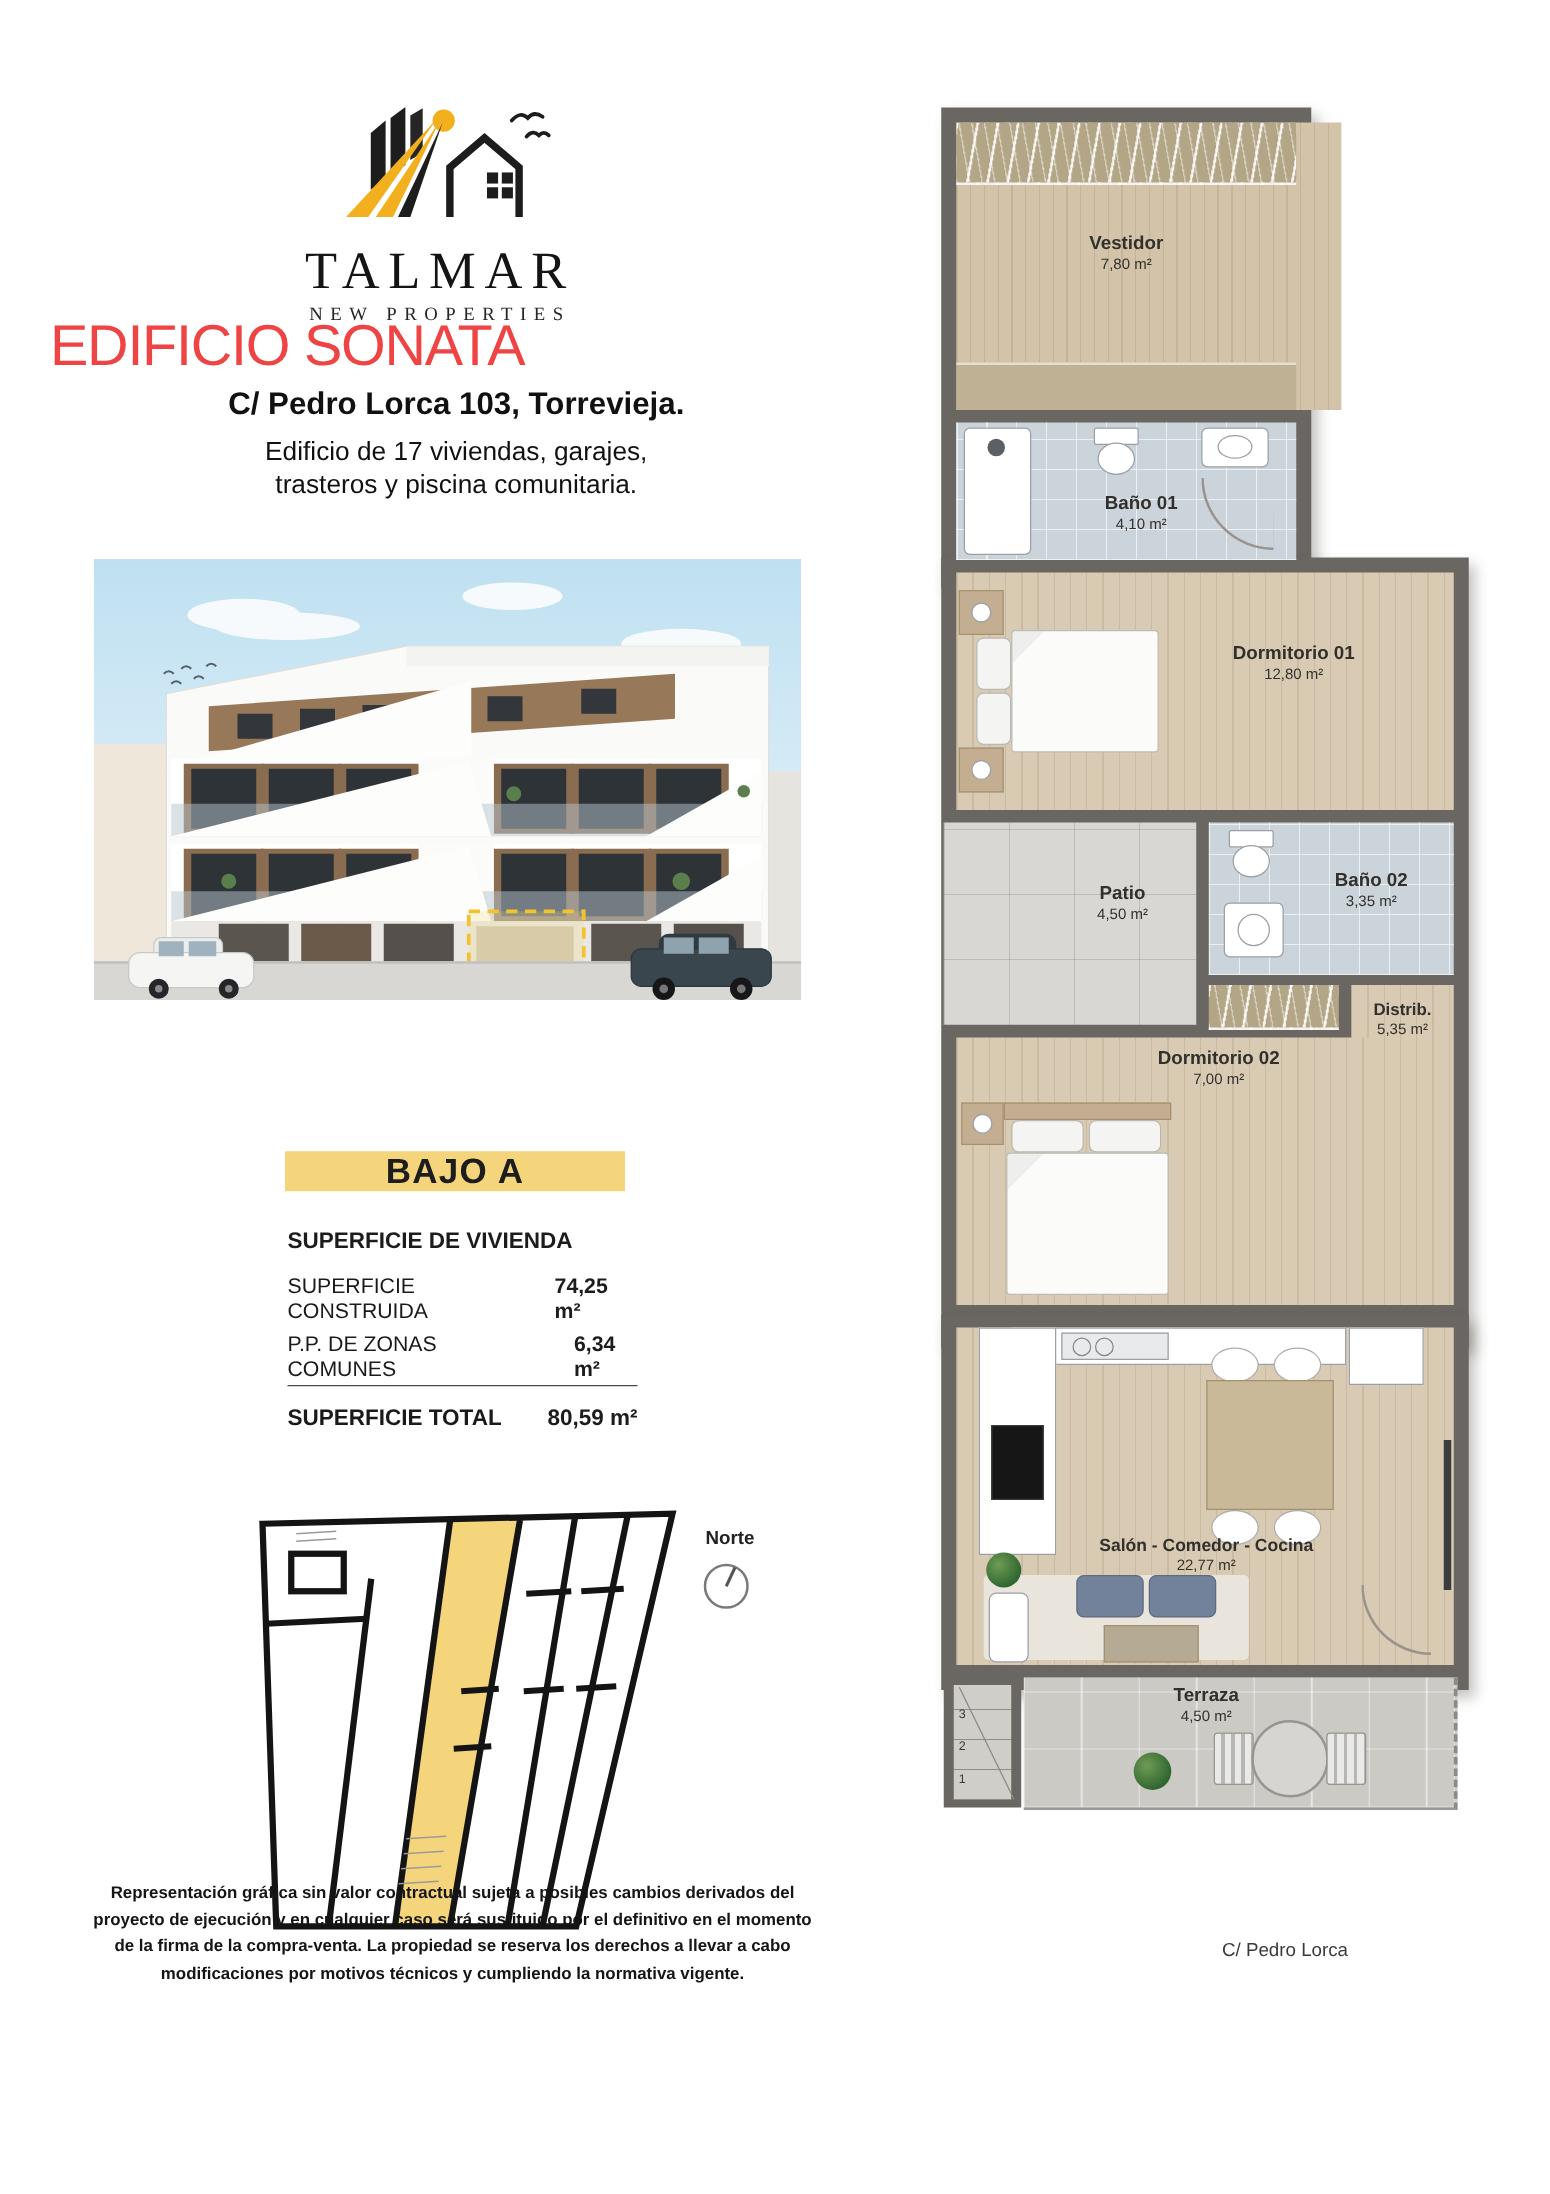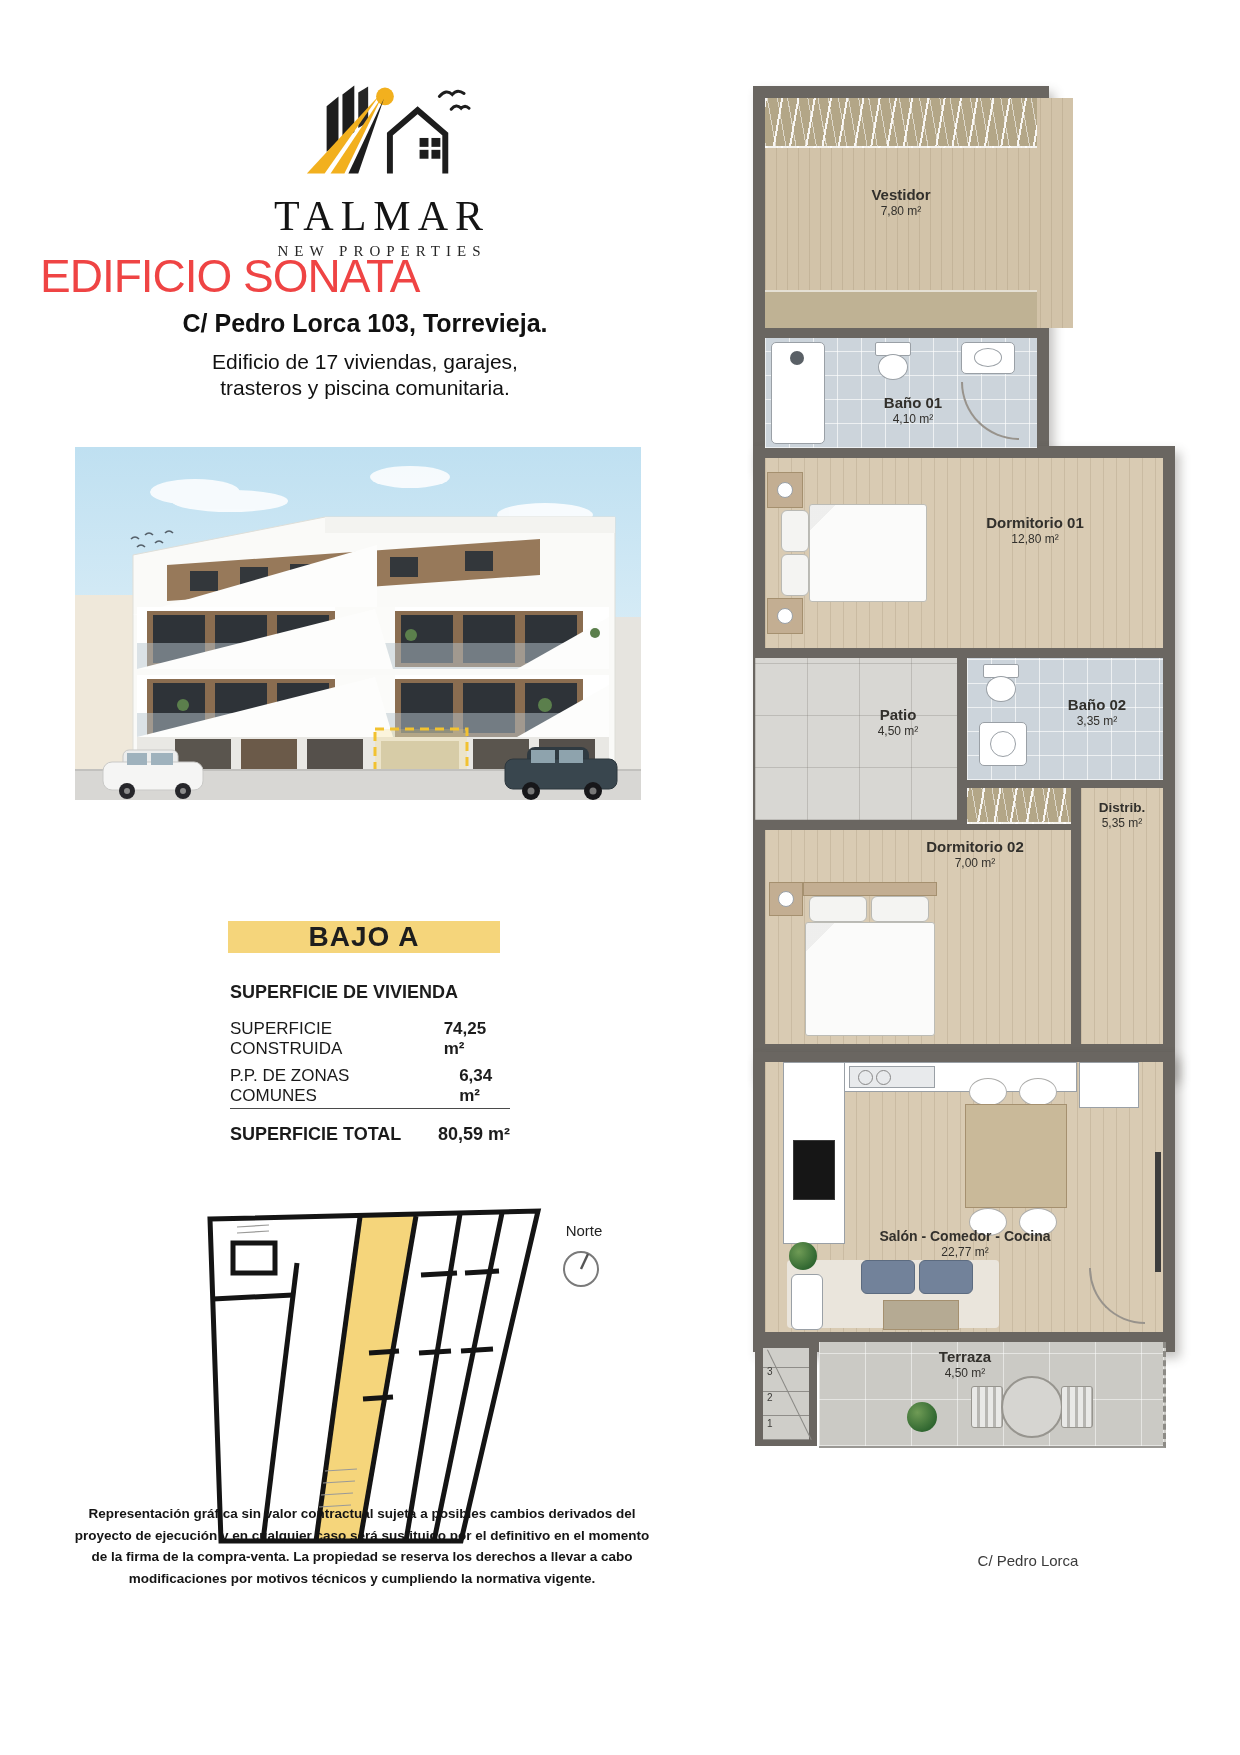--- a/index.html
+++ b/index.html
@@ -1,39 +1,39 @@
 <!DOCTYPE html>
 <html><head>
 <meta charset="utf-8">
 <style>
   html,body{margin:0;padding:0;background:#ffffff;}
   .page{position:relative;width:1240px;height:1755px;background:#ffffff;
         font-family:"Liberation Sans",sans-serif;color:#1c1c1c;overflow:hidden;}
   .abs{position:absolute;}
 
   
-  .brand{left:222px;top:80px;width:320px;text-align:center;}
+  .brand{left:192px;top:80px;width:320px;text-align:center;}
   .brand-name{font-family:"Liberation Serif",serif;font-size:42px;letter-spacing:7px;color:#141414;margin-top:0;}
   .brand-tag{font-family:"Liberation Serif",serif;font-size:15px;letter-spacing:6px;color:#262626;margin-top:3px;}
   .title{left:40px;top:249px;width:650px;text-align:left;font-size:46px;font-weight:normal;letter-spacing:-1px;color:#ef4444;}
   .addr{left:40px;top:309px;width:650px;text-align:center;font-size:25px;font-weight:bold;color:#111;}
   .desc{left:40px;top:349px;width:650px;text-align:center;font-size:21px;line-height:1.24;color:#111;}
   .photo{left:75px;top:447px;width:566px;height:353px;}
   .band{left:228px;top:921px;width:272px;height:32px;background:#F5D57B;display:flex;align-items:center;justify-content:center;
         font-size:28px;font-weight:bold;letter-spacing:1px;color:#1d1d1d;}
   .tbl{left:230px;top:982px;width:280px;height:180px;}
   .tbl .row{position:absolute;left:0;width:100%;display:flex;justify-content:space-between;align-items:baseline;}
   .tbl .h{top:0;font-size:18px;font-weight:bold;}
   .tbl .r1{top:37px;} .tbl .r2{top:84px;gap:46px;}
   .tbl .lab{font-size:17px;color:#1a1a1a;}
   .tbl .val{font-size:17px;font-weight:bold;}
   .tbl .divline{position:absolute;top:126px;left:0;width:100%;height:1px;background:#4a4a4a;}
   .tbl .tot{top:142px;}
   .tbl .tot .lab,.tbl .tot .val{font-size:18px;font-weight:bold;}
-  .north{left:552px;top:1222px;width:64px;text-align:center;font-size:15px;font-weight:normal;color:#222;}
+  .north{left:552px;top:1222px;width:64px;text-align:center;font-size:15px;font-weight:bold;color:#222;}
   .disc{left:68px;top:1503px;width:588px;text-align:center;font-size:13.5px;font-weight:bold;line-height:1.6;color:#151515;}
   .street{left:938px;top:1552px;width:180px;text-align:center;font-size:15px;color:#3a3a3a;}
 
   
   .plan{left:753px;top:86px;width:422px;height:1364px;}
   .wall{position:absolute;background:#6A6661;box-shadow:5px 6px 10px rgba(60,55,50,.3);}
   .room{position:absolute;overflow:hidden;}
   .wood{background-color:#D9CBB3;
         background-image:repeating-linear-gradient(90deg,rgba(110,90,60,.14) 0 1px,transparent 1px 13px);}
   .wood2{background-color:#D2C3A9;
@@ -361,21 +361,21 @@
 
     <div class="hangers" style="left:214px;top:702px;width:104px;height:34px;"></div>
 
     <div class="room wood" style="left:328px;top:702px;width:82px;height:256px;">
       <div class="rlabel" style="left:4px;top:12px;width:74px;">
         <div class="rn" style="font-size:13.5px;">Distrib.</div>
         <div class="ra">5,35 m²</div>
       </div>
     </div>
 
-    <div class="room wood" style="left:12px;top:744px;width:306px;height:214px;">
+    <div class="room wood" style="left:12px;top:744px;width:306px;height:214px;padding-left:29px;">
       <div class="rlabel" style="left:110px;top:8px;width:200px;">
         <div class="rn">Dormitorio 02</div>
         <div class="ra">7,00 m²</div>
       </div>
       <div>
         <div class="tan" style="left:4px;top:52px;width:32px;height:32px;">
           <div class="oval" style="left:8px;top:8px;width:14px;height:14px;border-width:1px;"></div>
         </div>
         <div class="tan" style="left:38px;top:52px;width:132px;height:12px;"></div>
         <div class="pillow" style="left:44px;top:66px;width:56px;height:24px;"></div>

